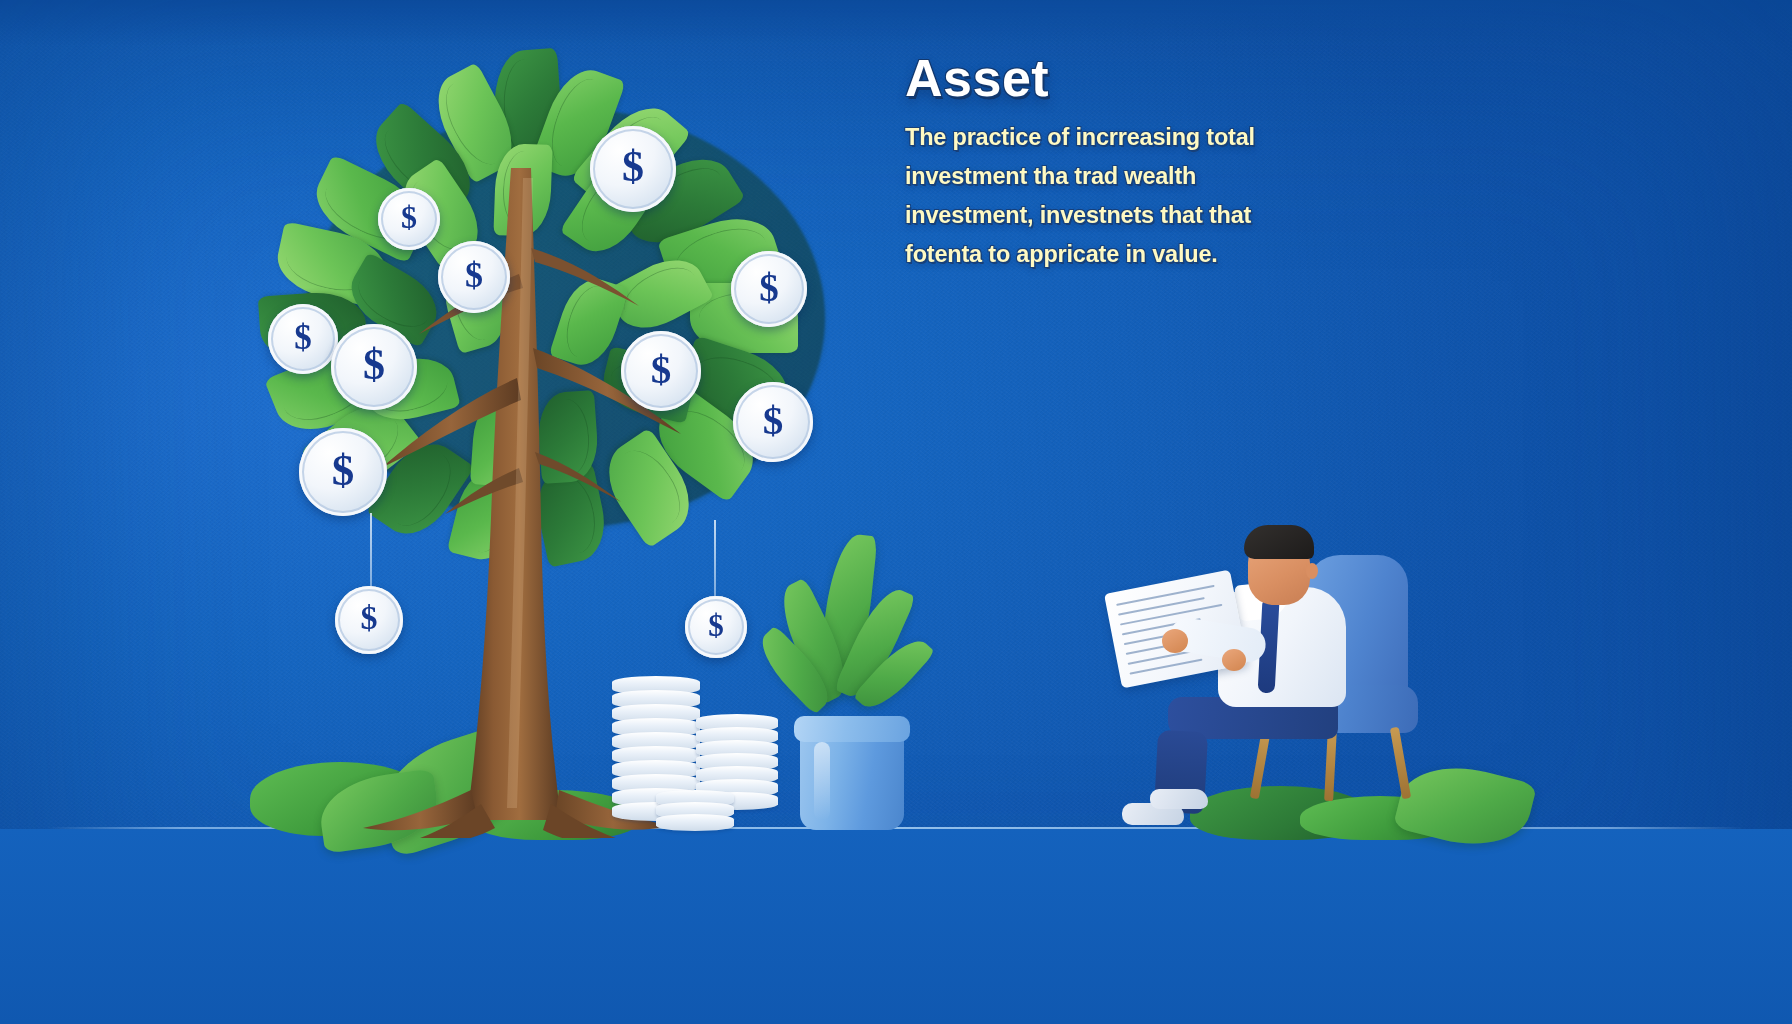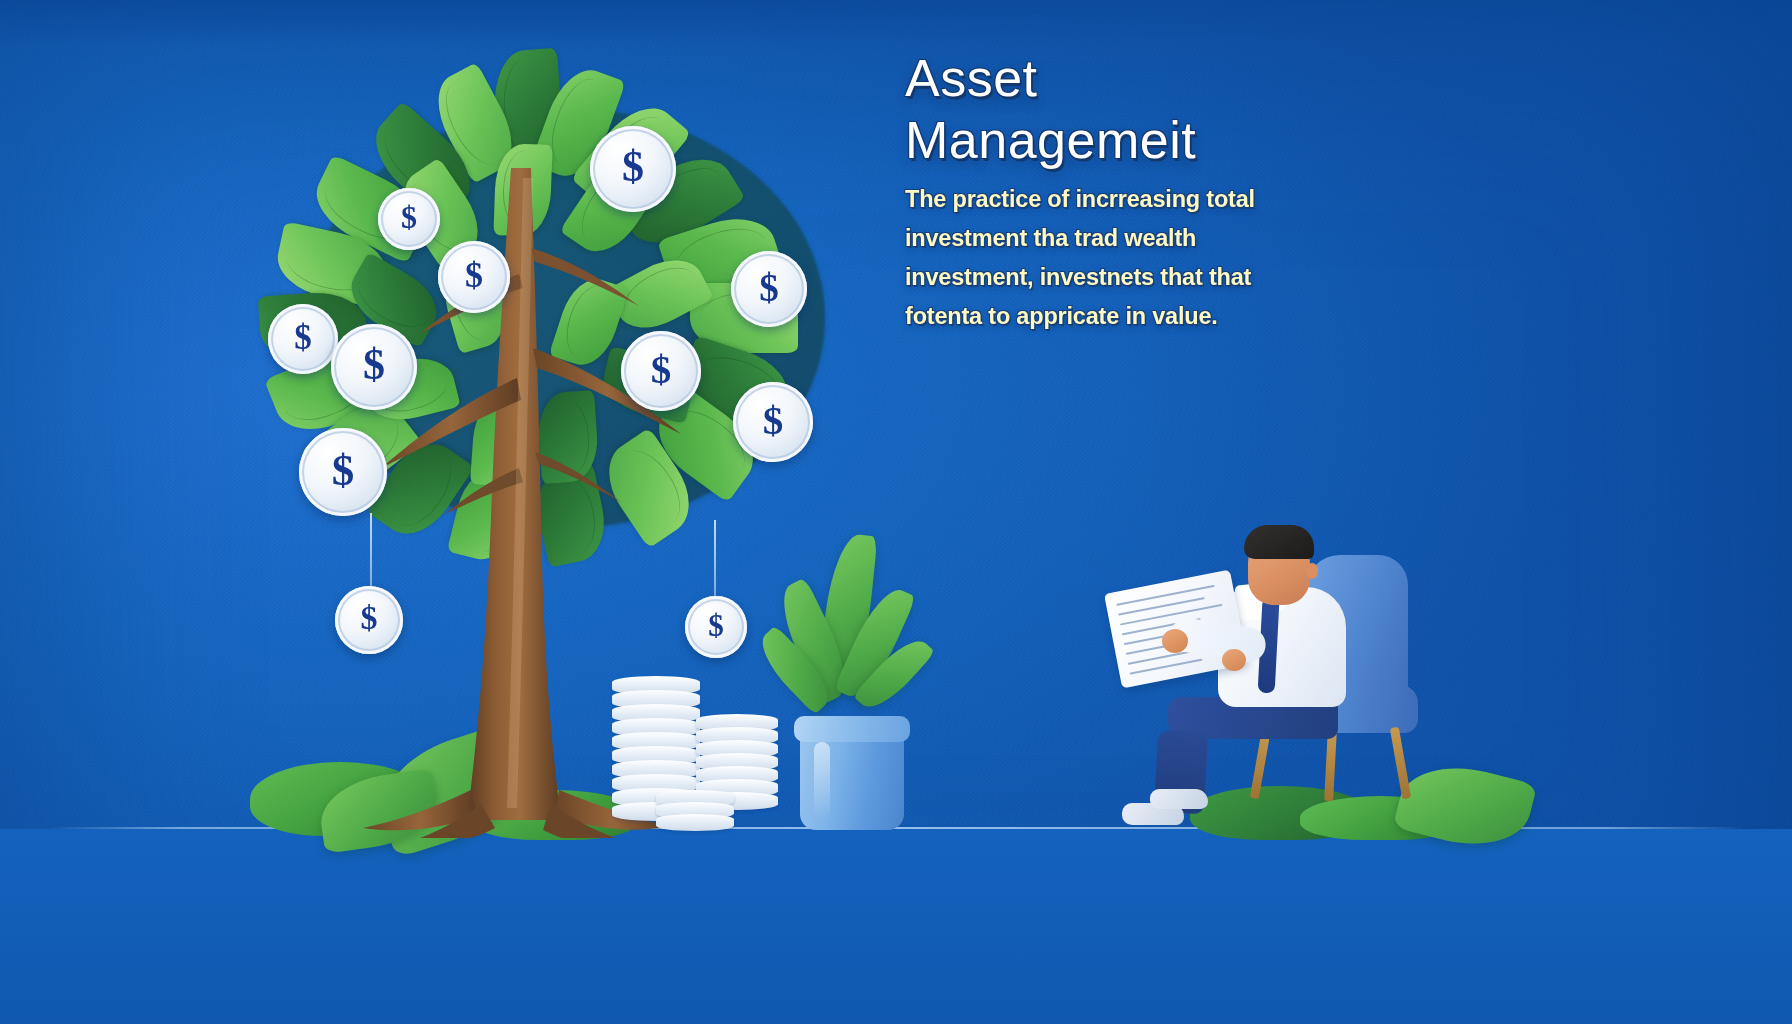--- a/index.html
+++ b/index.html
@@ -41,21 +41,21 @@
       rgba(170,210,245,.85) 50%, rgba(150,195,240,.7) 92%, rgba(120,170,225,0) 100%);
   }
   .ground-shade {
     position:absolute; left:0; right:0; top:829px; height:195px;
     background:linear-gradient(180deg, #1462bd 0%, #1058b0 100%);
   }
 
   
   .text-panel { position:absolute; left:905px; top:46px; width:450px; }
   .headline {
-    font-weight:normal; color:#ffffff; font-size:52px; line-height:64px;
+    font-weight:bold; color:#ffffff; font-size:52px; line-height:64px;
     letter-spacing:.5px;
     text-shadow: 2px 3px 0 #12386e, -1px -1px 0 #12386e, 1px -1px 0 #12386e,
                  -1px 1px 0 #12386e, 0 6px 12px rgba(8,40,90,.45);
   }
   .headline .l2 { display:block; margin-top:-2px; }
   .body-copy {
     margin-top:8px; color:#fef9c3;
     font-size:23.5px; line-height:39px; font-weight:bold; letter-spacing:-.2px;
     text-shadow: 1.5px 2px 0 #17407a, -1px -1px 0 #17407a, 1px -1px 0 #17407a,
                  -1px 1px 0 #17407a, 0 3px 7px rgba(8,40,90,.40);
@@ -465,21 +465,20 @@
     </div>
 
     <div class="arm"></div>
     <div class="hand" style="left:52px;top:84px;"></div>
     <div class="hand" style="left:112px;top:104px;width:24px;height:22px;"></div>
   </div>
 
   <div class="text-panel">
     <div class="headline">
       <span class="l1">Asset</span>
-      <span class="l2">Managemeit</span>
     </div>
     <div class="body-copy">
       <span class="bline">The practice of  incrreasing total</span>
       <span class="bline">investment  tha trad  wealth</span>
       <span class="bline">investment, investnets that that</span>
       <span class="bline">fotenta to appricate  in value.</span>
     </div>
   </div>
 
 </div>

